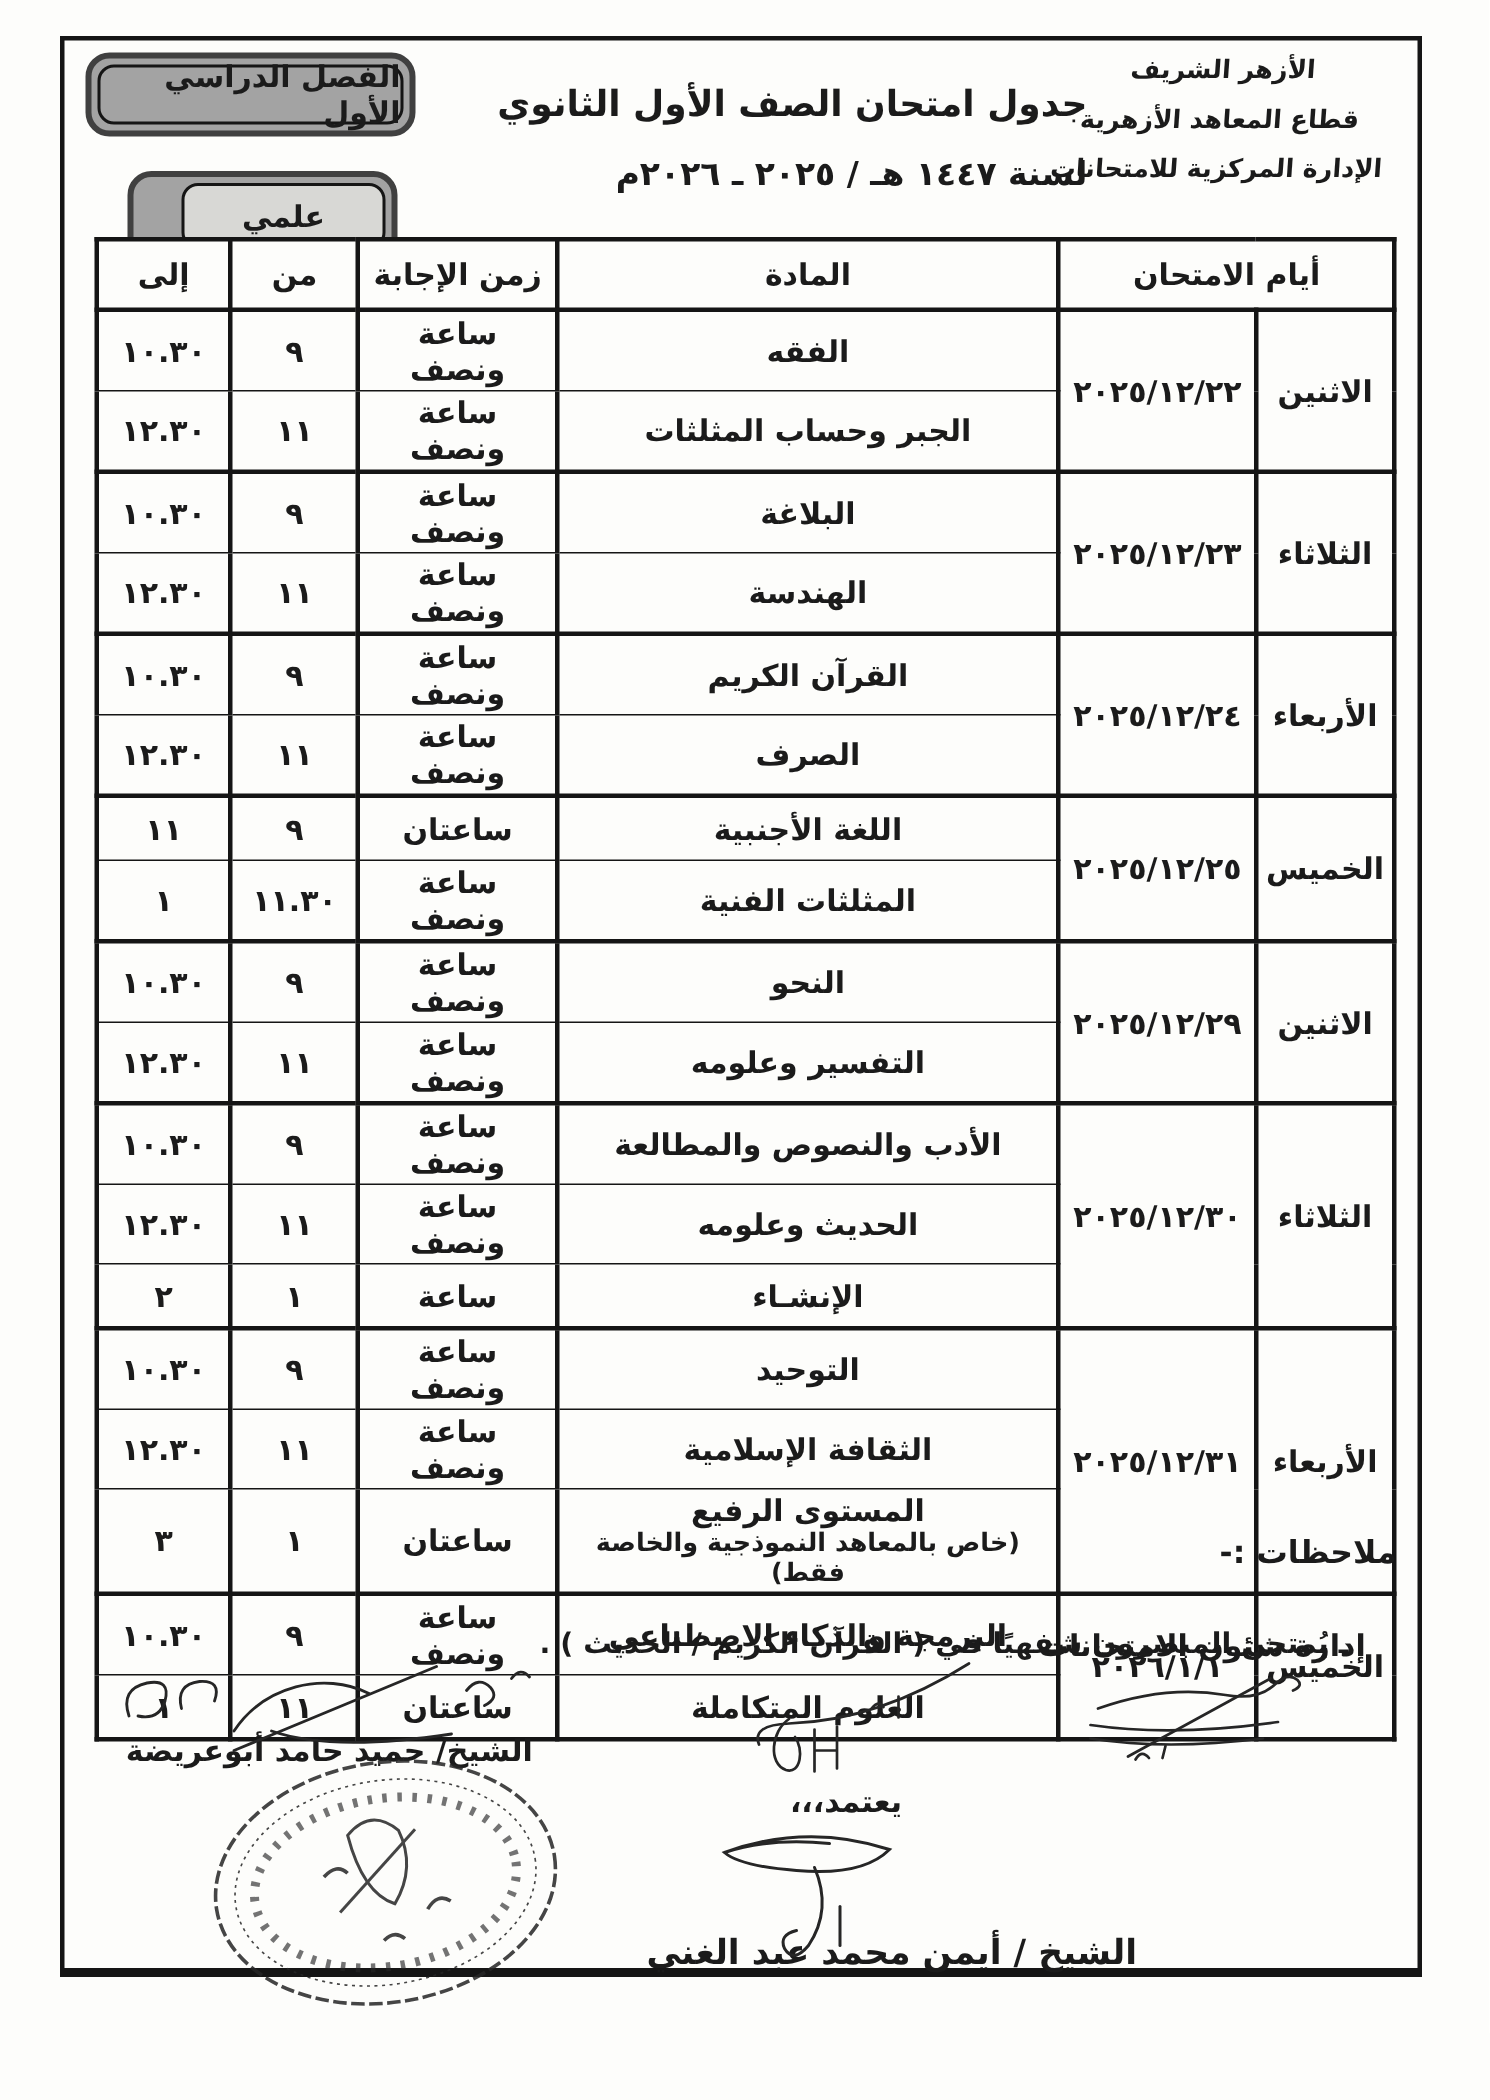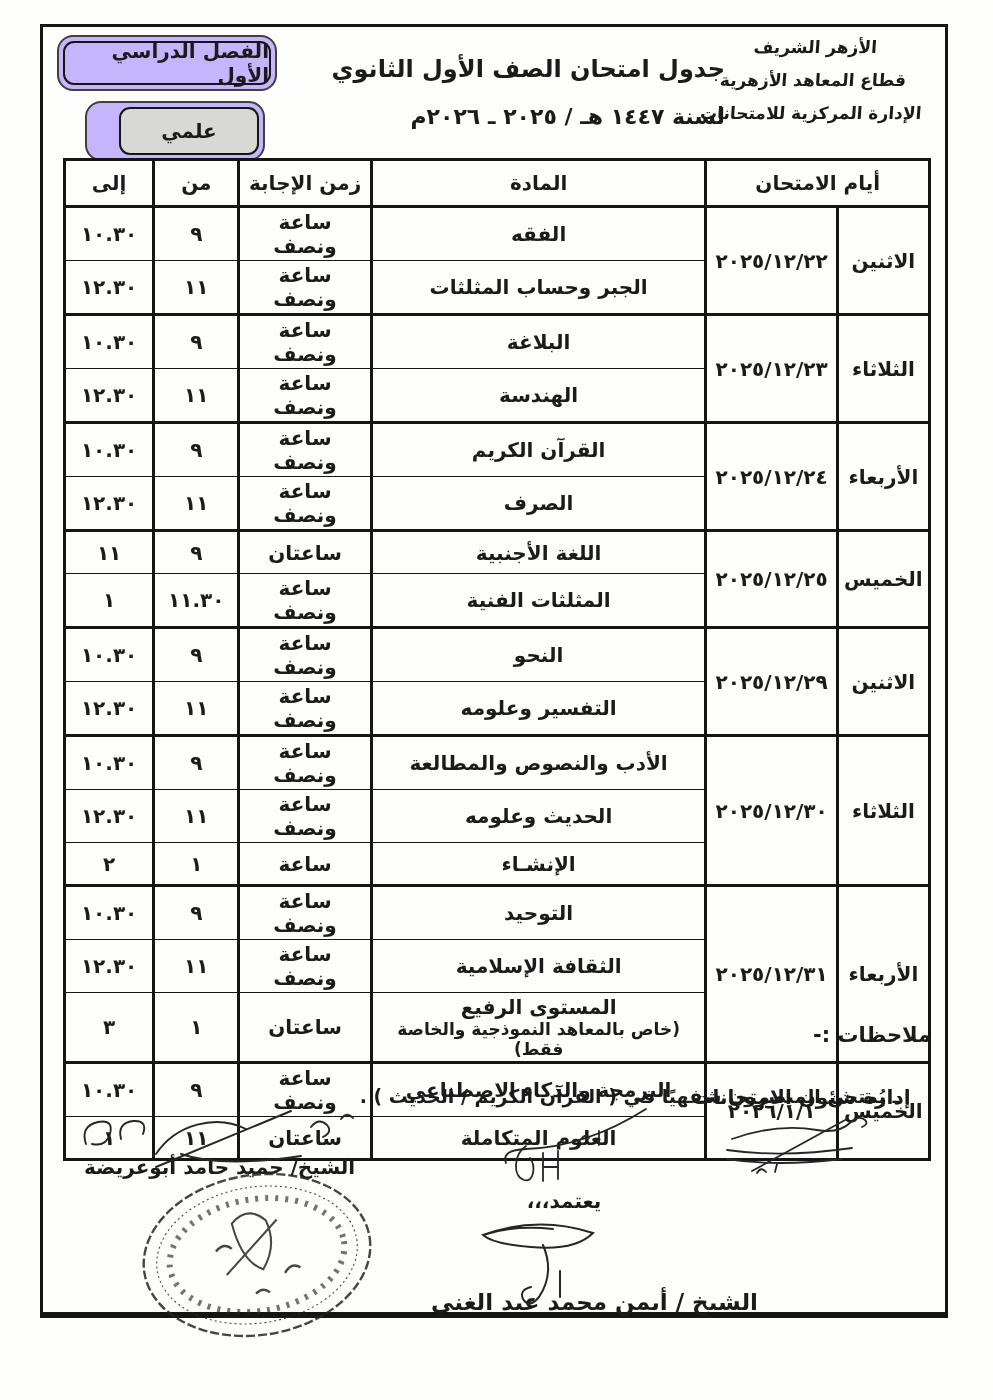--- a/index.html
+++ b/index.html
@@ -14,28 +14,28 @@
     border:3px solid #151515; border-bottom-width:6px; background:#fdfdfb;
   }
   
   .org-block {
     position:absolute; right:6px; top:4px; width:252px; text-align:center;
     font-weight:bold; font-size:17px; line-height:1.95; transform:skewX(-4deg);
   }
   .title-block { position:absolute; left:252px; top:28px; width:430px; text-align:right; }
   .title-1 { font-weight:bold; font-size:24px; }
   .title-2 { font-weight:bold; font-size:22px; margin-top:21px; letter-spacing:1px; }
-  .badge { position:absolute; border:2px solid #404040; border-radius:16px; padding:4px; background:#c4b5fd; }
+  .badge { position:absolute; border:4px solid #404040; border-radius:16px; padding:4px; background:#a3a3a3; }
   .badge .inner {
     border:2px solid #151515; border-radius:11px; height:100%; width:100%;
     display:flex; align-items:center; justify-content:center;
     font-weight:bold; font-size:20px;
   }
   .badge-semester { left:14px; top:8px;  width:220px; height:56px; }
-  .badge-track    { left:42px; top:74px; width:180px; height:60px;padding-left:32px; }
+  .badge-track    { left:42px; top:87px; width:180px; height:60px;padding-left:32px; }
   .badge-track .inner { background:#d8d8d5; }
   
   table.exam {
     position:absolute; left:20px; top:131px; width:868px;
     border-collapse:collapse; table-layout:fixed; background:#fdfdfb;
   }
   table.exam th, table.exam td {
     border:3px solid #151515; text-align:center; vertical-align:middle;
     font-weight:bold; font-size:20px; padding:2px 4px; overflow:hidden;
   }

